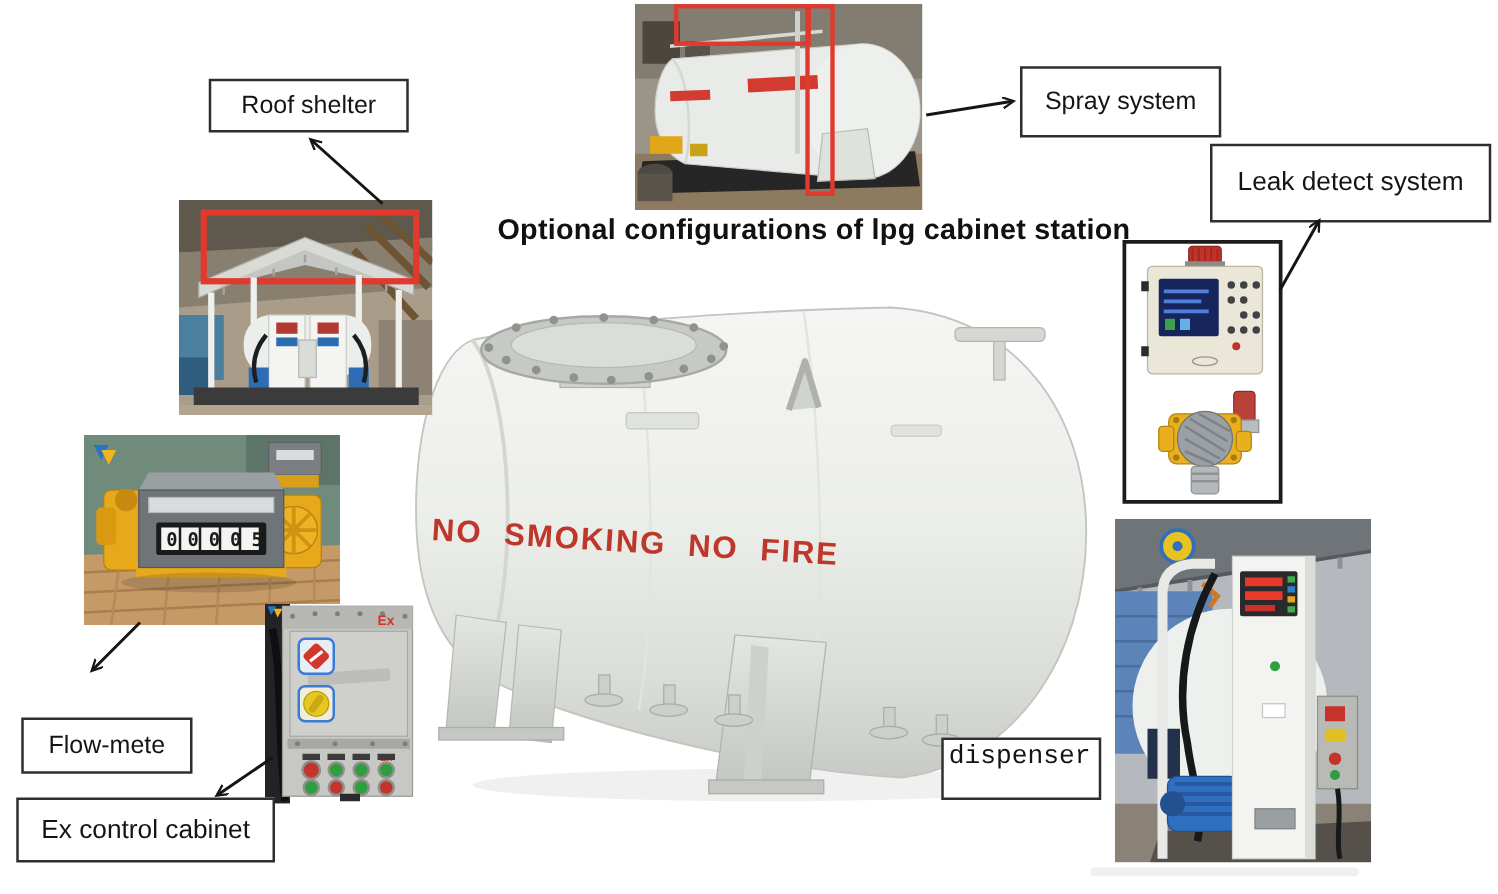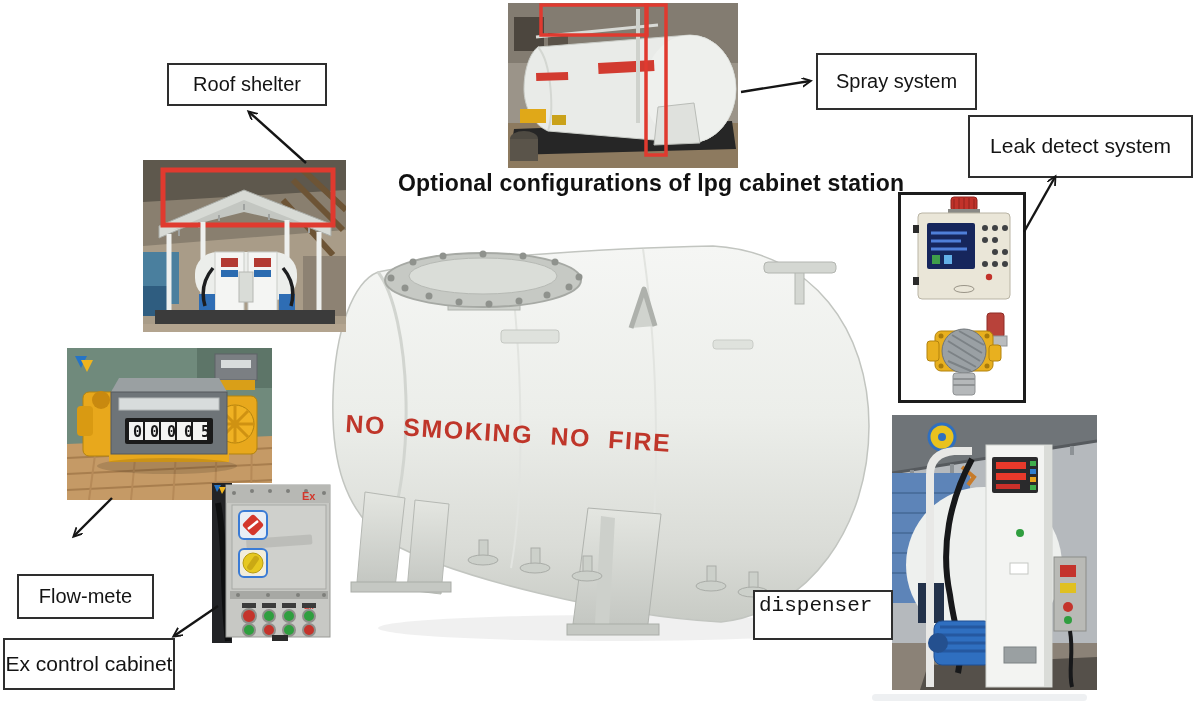--- a/index.html
+++ b/index.html
@@ -448,25 +448,25 @@
   </div>
 
   <div class="label-box" style="left:968px;top:115px;width:225px;height:63px;font-size:21px;">
     <span>Leak detect system</span>
   </div>
 
   <div class="label-box" style="left:17px;top:540px;width:137px;height:45px;margin-top:34px;">
     <span>Flow-mete</span>
   </div>
 
-  <div class="label-box" style="left:3px;top:638px;width:172px;height:52px;font-size:21px;">
+  <div class="label-box" style="left:13px;top:638px;width:207px;height:52px;font-size:21px;">
     <span>Ex control cabinet</span>
   </div>
 
-  <div class="label-box mono" style="left:753px;top:590px;width:140px;height:50px;">
+  <div class="label-box mono" style="left:753px;top:590px;width:128px;height:50px;">
     <span>dispenser</span>
   </div>
 
   <svg id="arrow-overlay" width="1198" height="715" viewBox="0 0 1198 715">
     <defs>
       <marker id="arrowhead" markerWidth="12" markerHeight="12" refX="8" refY="4.5" orient="auto" markerUnits="userSpaceOnUse">
         <path d="M0,0 L9,4.5 L0,9" fill="none" stroke="#151515" stroke-width="1.8"></path>
       </marker>
     </defs>
     <g stroke="#151515" stroke-width="2.4" fill="none">

